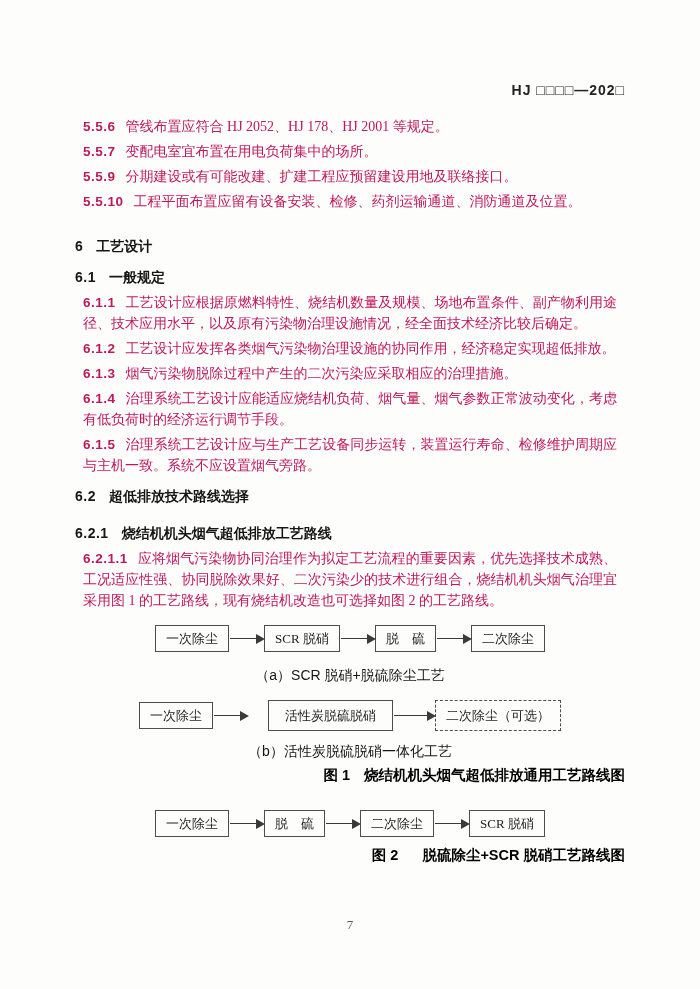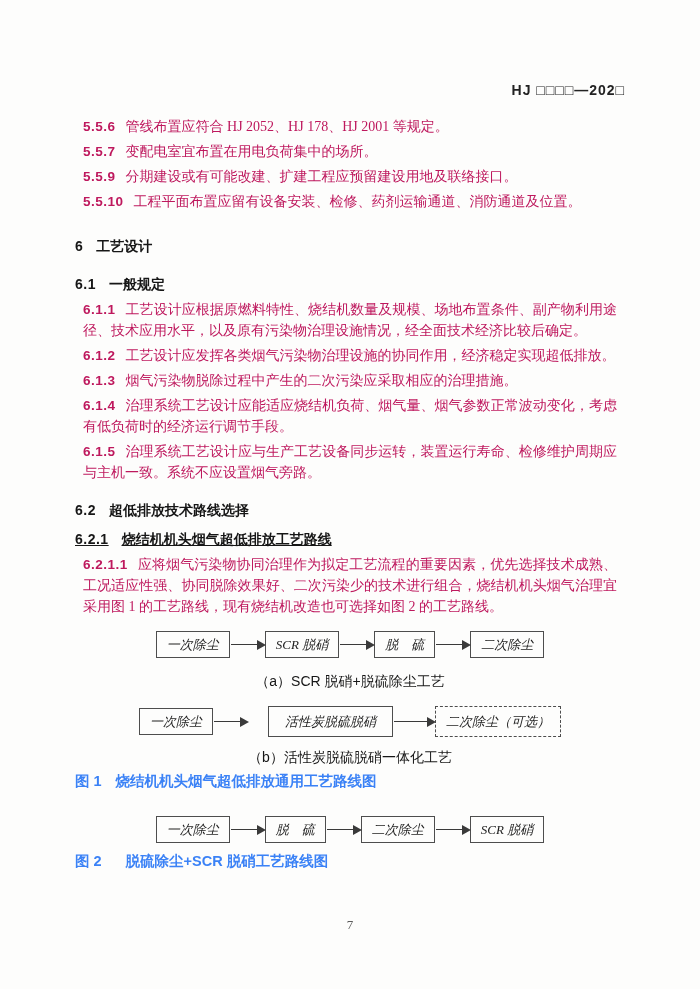--- a/index.html
+++ b/index.html
@@ -51,41 +51,40 @@
 
   
   .h-sec, .h-sub {
     font-family: "Liberation Sans", "DejaVu Sans", sans-serif;
     font-weight: bold;
     font-size: 14px;
     line-height: 21px;
     color: #161616;
   }
   .h-sec { margin-top: 24px; }
-  .h-sub { margin-top: 17px; margin-bottom: 4px; }
-  .h-sub3 { margin-top: 8px; margin-bottom: 4px; font-size: 14px; text-decoration: underline; }
+  .h-sub { margin-top: 10px; margin-bottom: 4px; }
+  .h-sub3 { margin-top: 16px; margin-bottom: 4px; font-size: 14px; }
   .h-num { margin-right: 13px; letter-spacing: 0.5px; }
 
   
   .flow-row {
     display: flex;
     align-items: center;
     justify-content: center;
     margin-top: 14px;
   }
   .fbox {
     border: 1px solid #4d4d4d;
     background: #fdfdfc;
     font-size: 13px;
     line-height: 17px;
     padding: 4px 10px;
     white-space: nowrap;
     text-align: center;
     flex: none;
-    font-style: italic;
   }
   .fbox.wide { padding: 6px 16px; margin-left: 20px; }
   .fbox.dashed { border-style: dashed; padding: 6px 10px; text-align: center; }
   .arrow {
     position: relative;
     width: 33px;
     height: 1.6px;
     background: #3a3a3a;
     margin: 0 1px;
     flex: none;
@@ -108,26 +107,26 @@
     font-family: "Liberation Sans", "DejaVu Sans", sans-serif;
     font-weight: normal;
     font-size: 14px;
     line-height: 21px;
     color: #161616;
   }
   .fig-caption.sub-a { margin-top: 13px; }
   .fig-caption.sub-b { margin-top: 10px; }
   .fig-title {
     margin-top: 2px;
-    text-align: left;
+    text-align: right;
     font-family: "Liberation Sans", "DejaVu Sans", sans-serif;
     font-weight: bold;
     font-size: 14.5px;
     line-height: 22px;
-    color: #3b82f6;
+    color: #000000;
   }
   .fig-title .fig-label { margin-right: 14px; }
   .fig-title.fig2 { margin-top: 7px; }
   .fig-title.fig2 .fig-label { margin-right: 24px; }
   .flow-row.row2 { margin-top: 24px; }
 
   
   .page-number {
     position: absolute;
     top: 917px;

